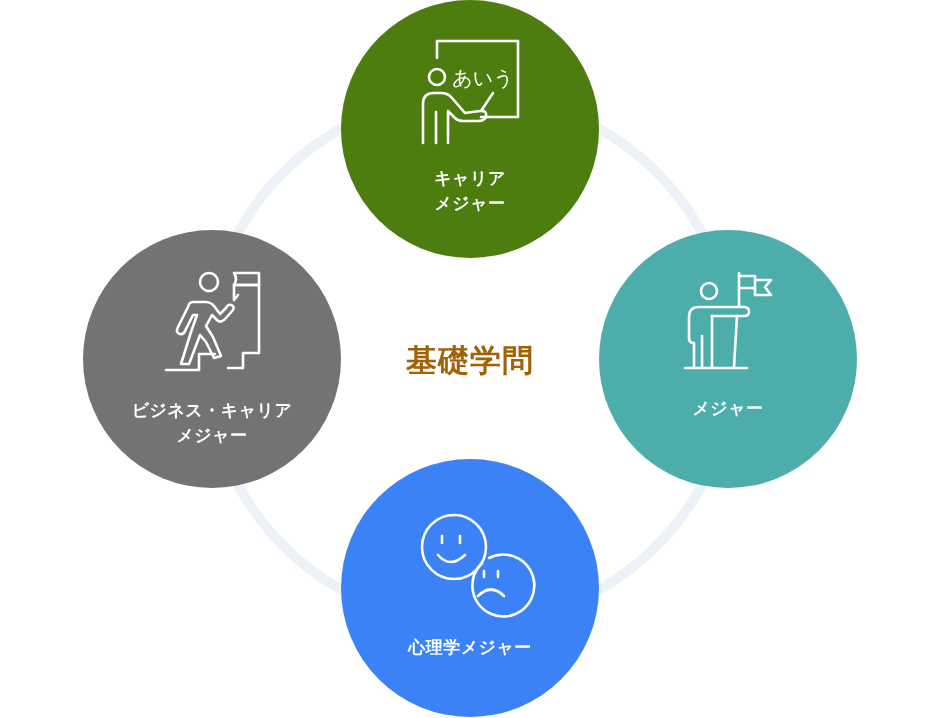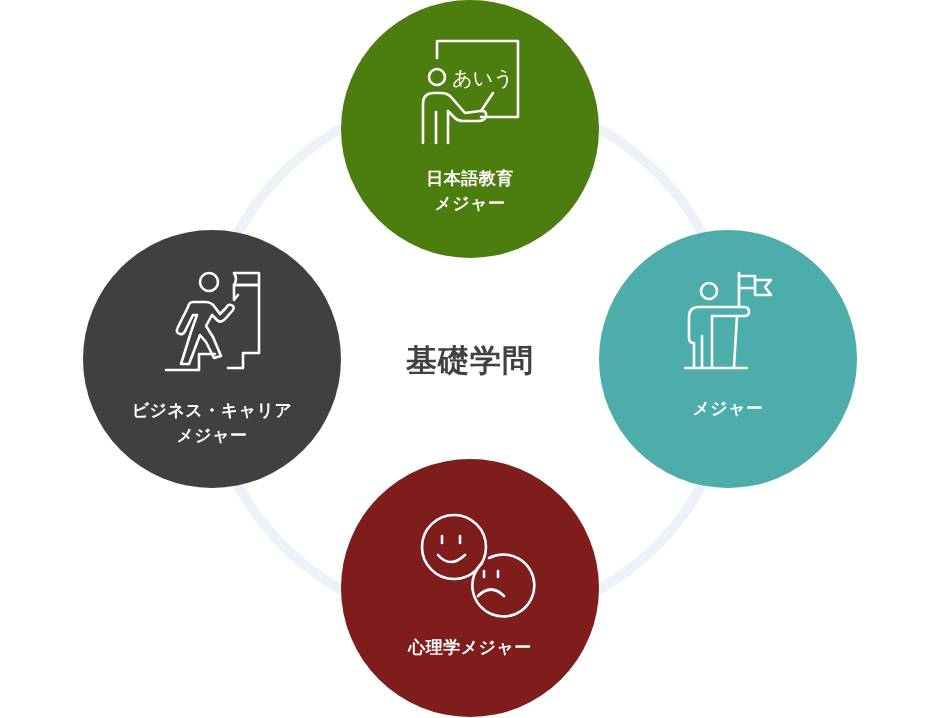--- a/index.html
+++ b/index.html
@@ -67,26 +67,26 @@
 
     <circle cx="96" cy="77" r="8"></circle>
 
     <path d="M82,143 L82,104 Q82,93 93,93 L100,93 Q107,93 111,98 L124,113 L139,111 Q146,110 145,116 Q144,121 137,121 L122,121 Q117,121 114,118 L107,111 L107,143"></path>
     <line x1="95" y1="112" x2="95" y2="143"></line>
 
     <line x1="140" y1="111" x2="152" y2="93"></line>
     <text x="142" y="85" fill="#ffffff" stroke="none" font-size="20" text-anchor="middle" font-family="DejaVu Sans, sans-serif">あいう</text>
   </svg>
   <div class="label" style="top:166px;">
-    <div>日本語教育</div>
+    <div>キャリア</div>
     <div>メジャー</div>
   </div>
 </div>
 
-<div class="node" style="left:83px; top:230px; background:#404040;">
+<div class="node" style="left:83px; top:230px; background:#737373;">
   <svg class="icon" style="left:0; top:0;" width="258" height="258" viewBox="0 0 258 258" fill="none" stroke="#ffffff" stroke-width="2.6" stroke-linecap="round" stroke-linejoin="round">
 
     <polyline points="151,55 176,55 176,123 160,123 160,138 145,138"></polyline>
     <polyline points="151,55 151,70 155,65 151,70"></polyline>
     <path d="M151,43 L176,43 L176,55 L151,55 Q155,49 151,43 Z"></path>
 
     <polyline points="83,140 116,140 116,124 132,124"></polyline>
 
     <circle cx="126" cy="52" r="9"></circle>
 
@@ -113,31 +113,31 @@
 
     <line x1="140" y1="77" x2="140" y2="43"></line>
     <polyline points="140,46 156,46 156,58 140,58"></polyline>
     <polyline points="156,50 172,50 166,57 172,65 156,65 156,58"></polyline>
   </svg>
   <div class="label" style="top:166px;">
     <div>メジャー</div>
   </div>
 </div>
 
-<div class="node" style="left:341px; top:459px; background:#7f1d1d;">
+<div class="node" style="left:341px; top:459px; background:#3b82f6;">
   <svg class="icon" style="left:0; top:0;" width="258" height="258" viewBox="0 0 258 258" fill="none" stroke="#ffffff" stroke-width="2.6" stroke-linecap="round" stroke-linejoin="round">
 
     <path d="M141,104 A31,31 0 1 0 148,99"></path>
     <line x1="143" y1="112" x2="143" y2="118"></line>
     <line x1="157" y1="112" x2="157" y2="118"></line>
     <path d="M137,137 Q150,124 163,137"></path>
 
     <circle cx="113" cy="88" r="32"></circle>
     <line x1="101" y1="77" x2="101" y2="84"></line>
     <line x1="119" y1="77" x2="119" y2="84"></line>
     <path d="M97,96 Q109,110 124,96"></path>
   </svg>
   <div class="label" style="top:176px;">
     <div>心理学メジャー</div>
   </div>
 </div>
 
-<div class="center-title" style="color:#404040;">基礎学問</div>
+<div class="center-title" style="color:#a16207;">基礎学問</div>
 
 </body></html>

